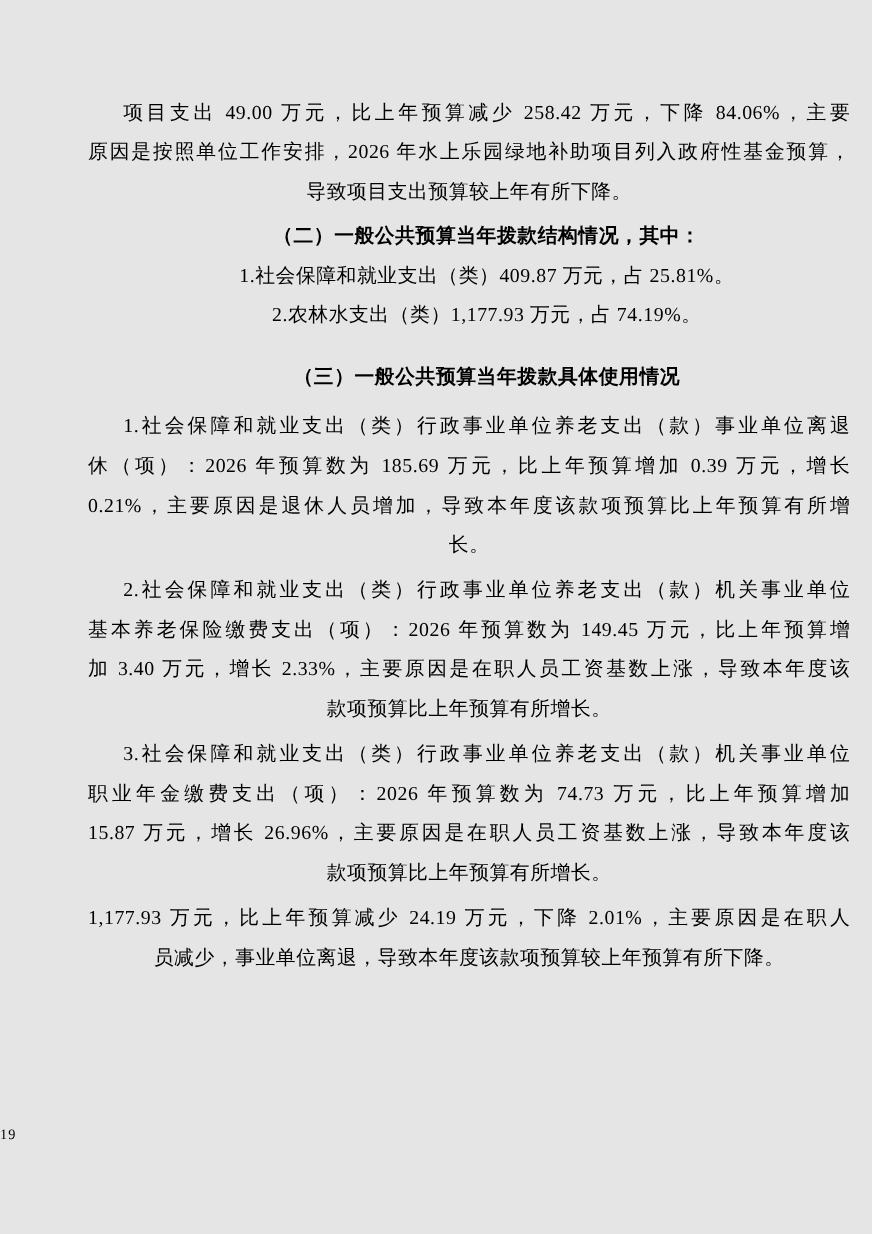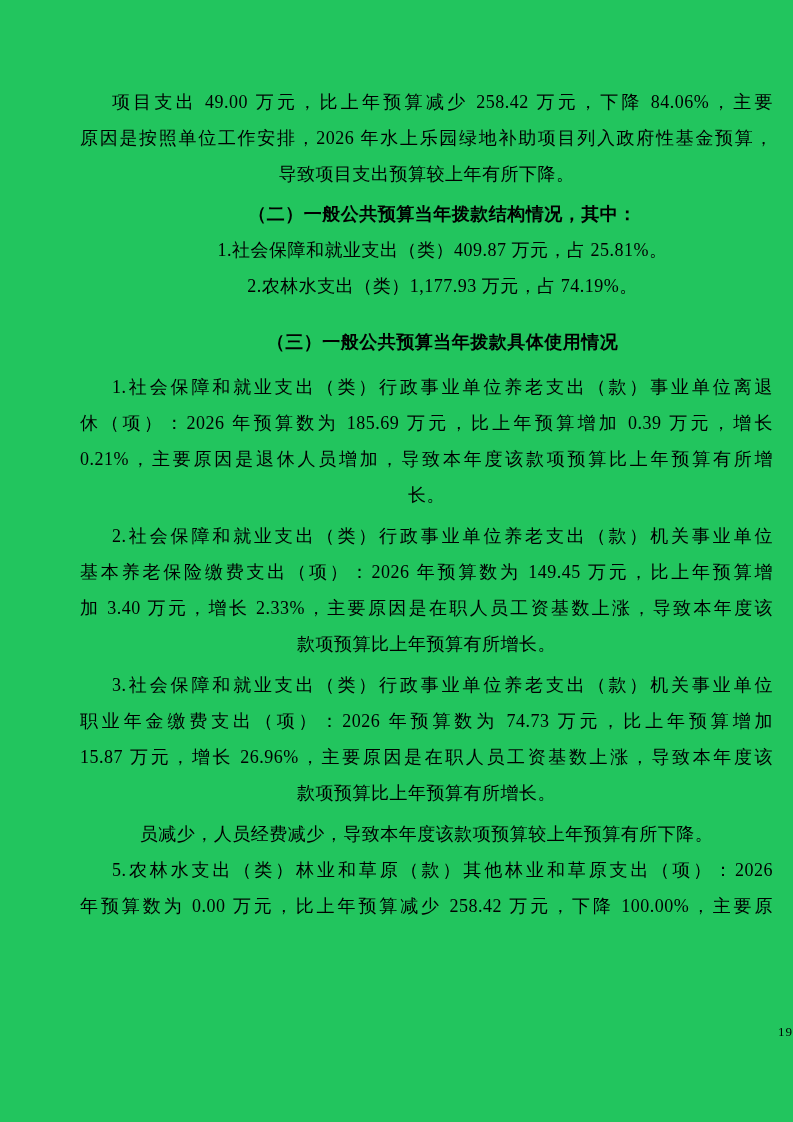--- a/index.html
+++ b/index.html
@@ -5,21 +5,21 @@
   html, body {
     margin: 0;
     padding: 0;
     background: #e8e8e8;
   }
   .page {
     position: relative;
     width: 793px;
     height: 1122px;
     margin: 0 auto;
-    background: #22c55e;
+    background: #e5e5e5;
     box-sizing: border-box;
     padding: 84px 20px 0 80px;
     font-family: "Liberation Serif", "DejaVu Serif", serif;
     color: #000000;
     overflow: hidden;
   }
   .doc-body {
     width: 100%;
   }
   .para {
@@ -50,21 +50,21 @@
   }
   .line.fill {
     text-align: justify;
     text-align-last: justify;
   }
   .page-footer {
     position: absolute;
     top: 1022px;
     left: 0;
     width: 100%;
-    text-align: right;
+    text-align: left;
   }
   .page-number {
     font-size: 13px;
     line-height: 15px;
     letter-spacing: 1px;
   }
 </style>
 </head>
 <body style="background: rgb(255, 255, 255);">
 
@@ -99,23 +99,20 @@
         <span class="line fill" data-name="text-line">加 3.40 万元，增长 2.33%，主要原因是在职人员工资基数上涨，导致本年度该</span>
         <span class="line" data-name="text-line">款项预算比上年预算有所增长。</span>
       </div>
       <div class="para" data-name="para-annuity">
         <span class="line first fill" data-name="text-line">3.社会保障和就业支出（类）行政事业单位养老支出（款）机关事业单位</span>
         <span class="line fill" data-name="text-line">职业年金缴费支出（项）：2026 年预算数为 74.73 万元，比上年预算增加</span>
         <span class="line fill" data-name="text-line">15.87 万元，增长 26.96%，主要原因是在职人员工资基数上涨，导致本年度该</span>
         <span class="line" data-name="text-line">款项预算比上年预算有所增长。</span>
       </div>
       <div class="para" data-name="para-forestry-institution">
-        <span class="line" data-name="text-line">员减少，人员经费减少，导致本年度该款项预算较上年预算有所下降。</span>
-      </div>
-      <div class="para" data-name="para-other-forestry">
-        <span class="line first fill" data-name="text-line">5.农林水支出（类）林业和草原（款）其他林业和草原支出（项）：2026</span>
-        <span class="line fill" data-name="text-line">年预算数为 0.00 万元，比上年预算减少 258.42 万元，下降 100.00%，主要原</span>
+        <span class="line fill" data-name="text-line">1,177.93 万元，比上年预算减少 24.19 万元，下降 2.01%，主要原因是在职人</span>
+        <span class="line" data-name="text-line">员减少，事业单位离退，导致本年度该款项预算较上年预算有所下降。</span>
       </div>
     </main>
   <footer class="page-footer" data-name="page-footer">
     <span class="page-number" data-name="page-number">19</span>
   </footer>
 </div>
 
 </body></html>

